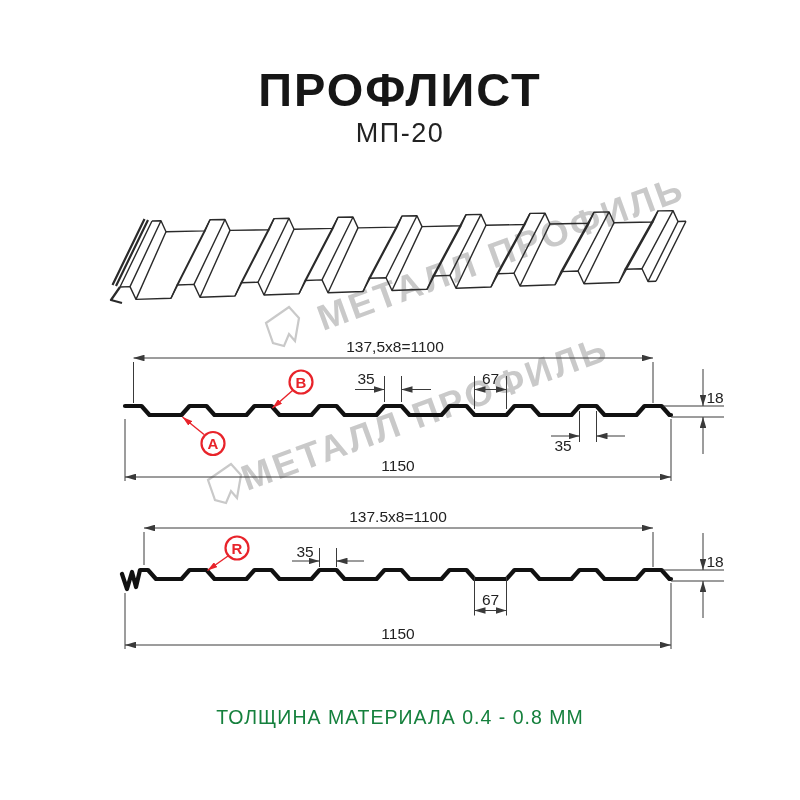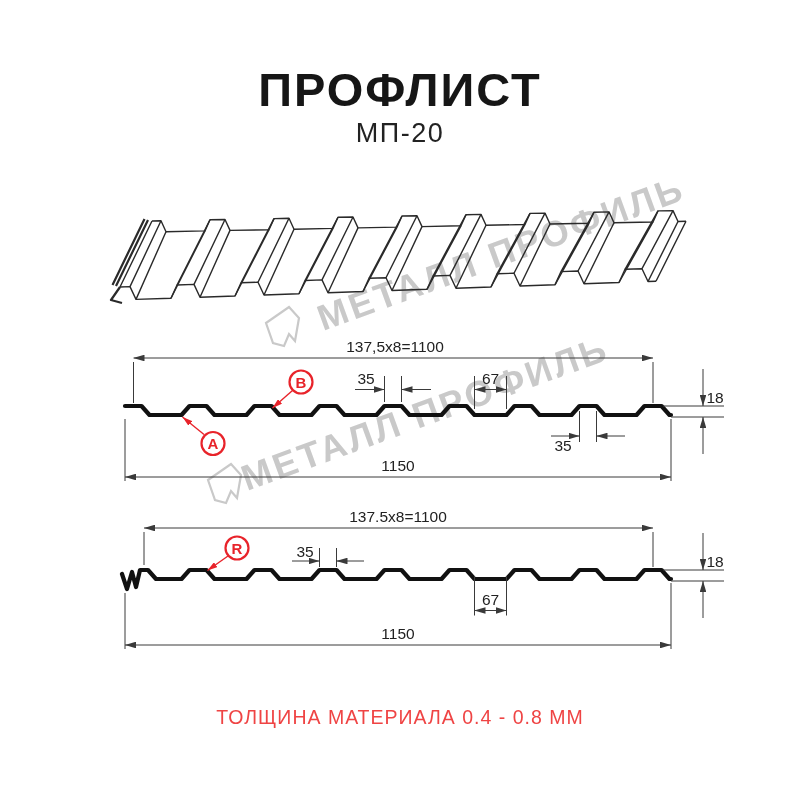--- a/index.html
+++ b/index.html
@@ -7,21 +7,21 @@
     --prof:#111111; --wm:#c9c9c9; --iso:#2a2a2a;
   }
   html,body{margin:0;padding:0;background:#ffffff;}
   .page{position:relative;width:800px;height:764px;background:#fff;overflow:hidden;
         font-family:"Liberation Sans",sans-serif;}
   .title{position:absolute;top:62px;left:0;width:800px;text-align:center;
          font-size:47px;font-weight:700;letter-spacing:2px;color:var(--ink);margin:0;}
   .subtitle{position:absolute;top:118px;left:0;width:800px;text-align:center;
          font-size:27px;font-weight:400;letter-spacing:1.5px;color:#222;}
   .caption{position:absolute;top:706px;left:0;width:800px;text-align:center;
-         font-size:19.5px;font-weight:400;letter-spacing:1px;color:#ef4444;}
+         font-size:19.5px;font-weight:400;letter-spacing:1px;color:#15803d;}
   svg.drawing{position:absolute;left:0;top:0;}
   .profile{fill:none;stroke:var(--prof);stroke-width:4.2;stroke-linejoin:round;stroke-linecap:round;}
   .thin{stroke:var(--dimc);stroke-width:1;fill:none;}
   .dimtext{font-family:"Liberation Sans",sans-serif;font-size:15.5px;fill:#222;text-anchor:middle;}
   .dimtext.start{text-anchor:start;}
   .arrfill{fill:var(--dimc);}
   .arrfillred{fill:var(--accent);}
   .redline{stroke:var(--accent);stroke-width:1.4;fill:none;}
   .redcircle{stroke:var(--accent);stroke-width:2.2;fill:#fff;}
   .marktext{font-family:"Liberation Sans",sans-serif;font-size:15px;font-weight:700;

